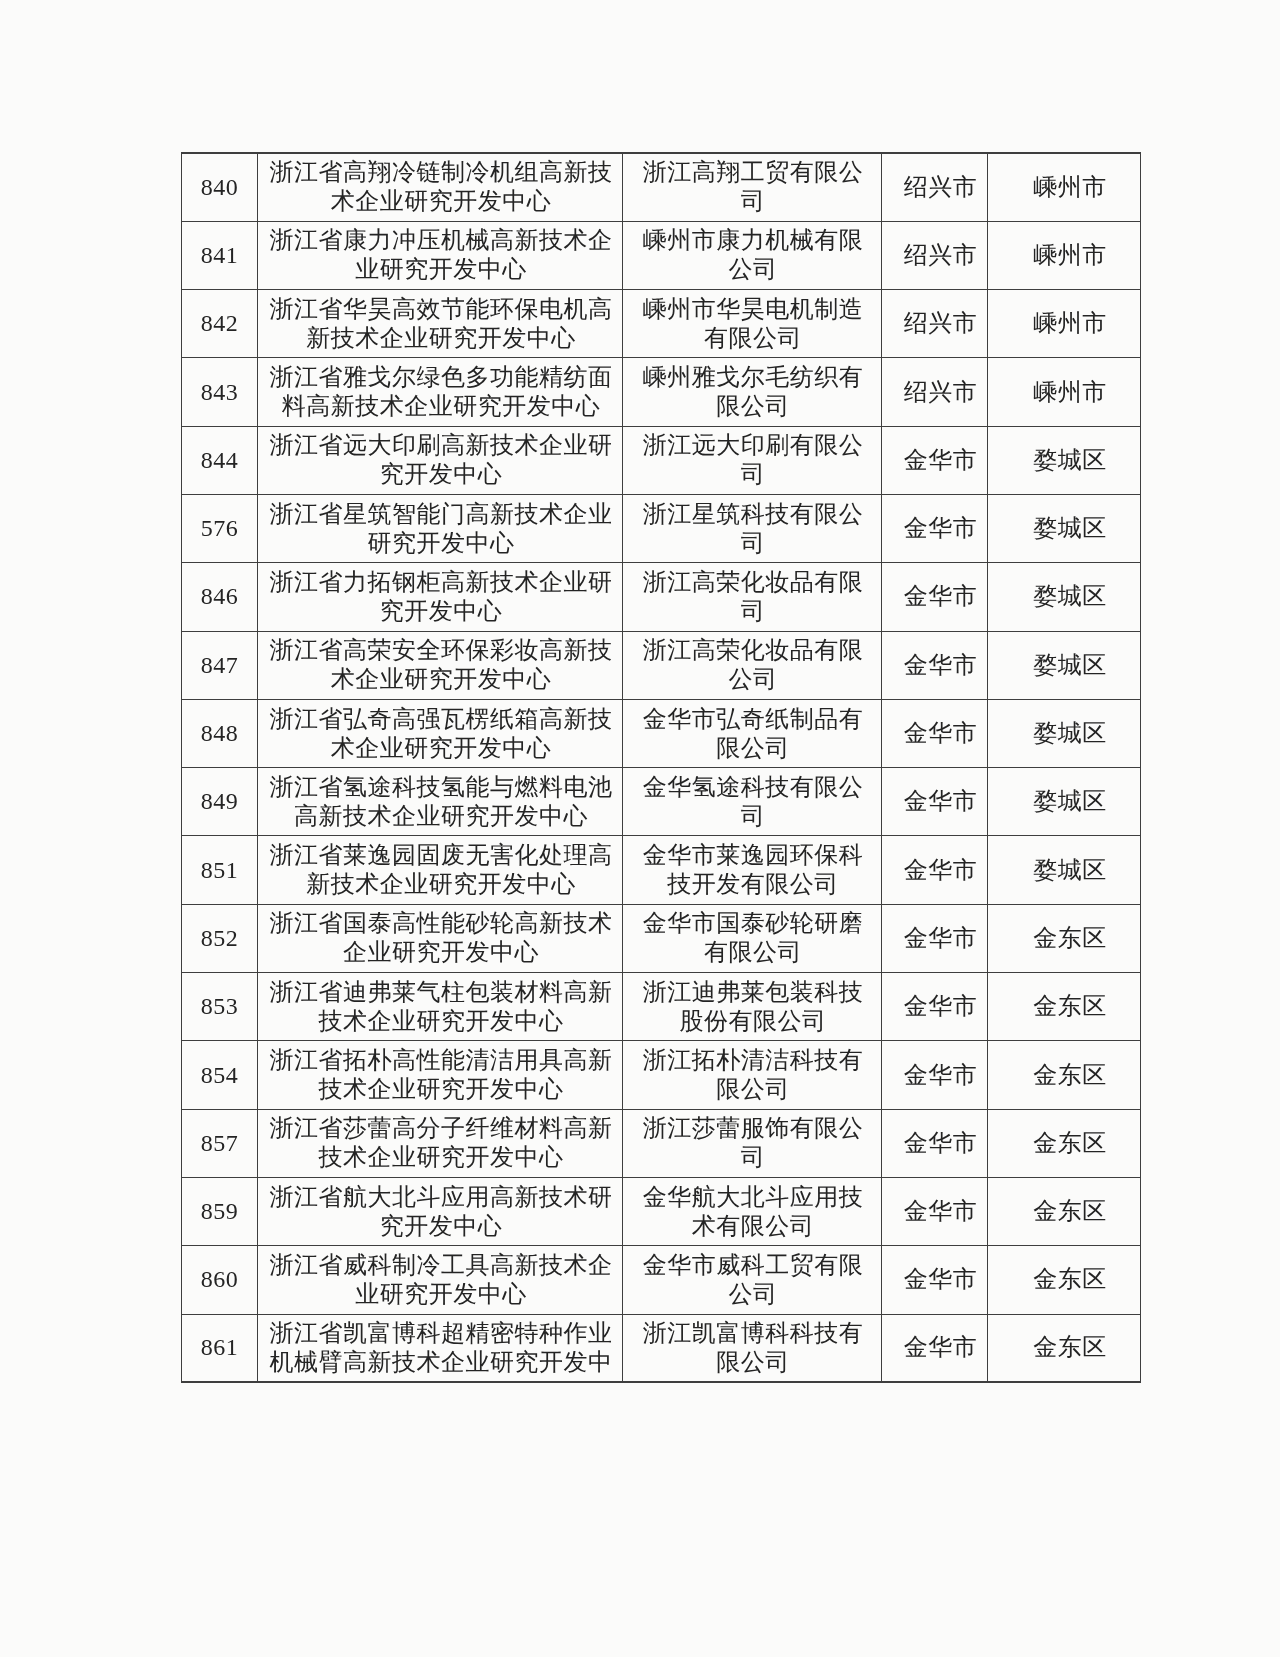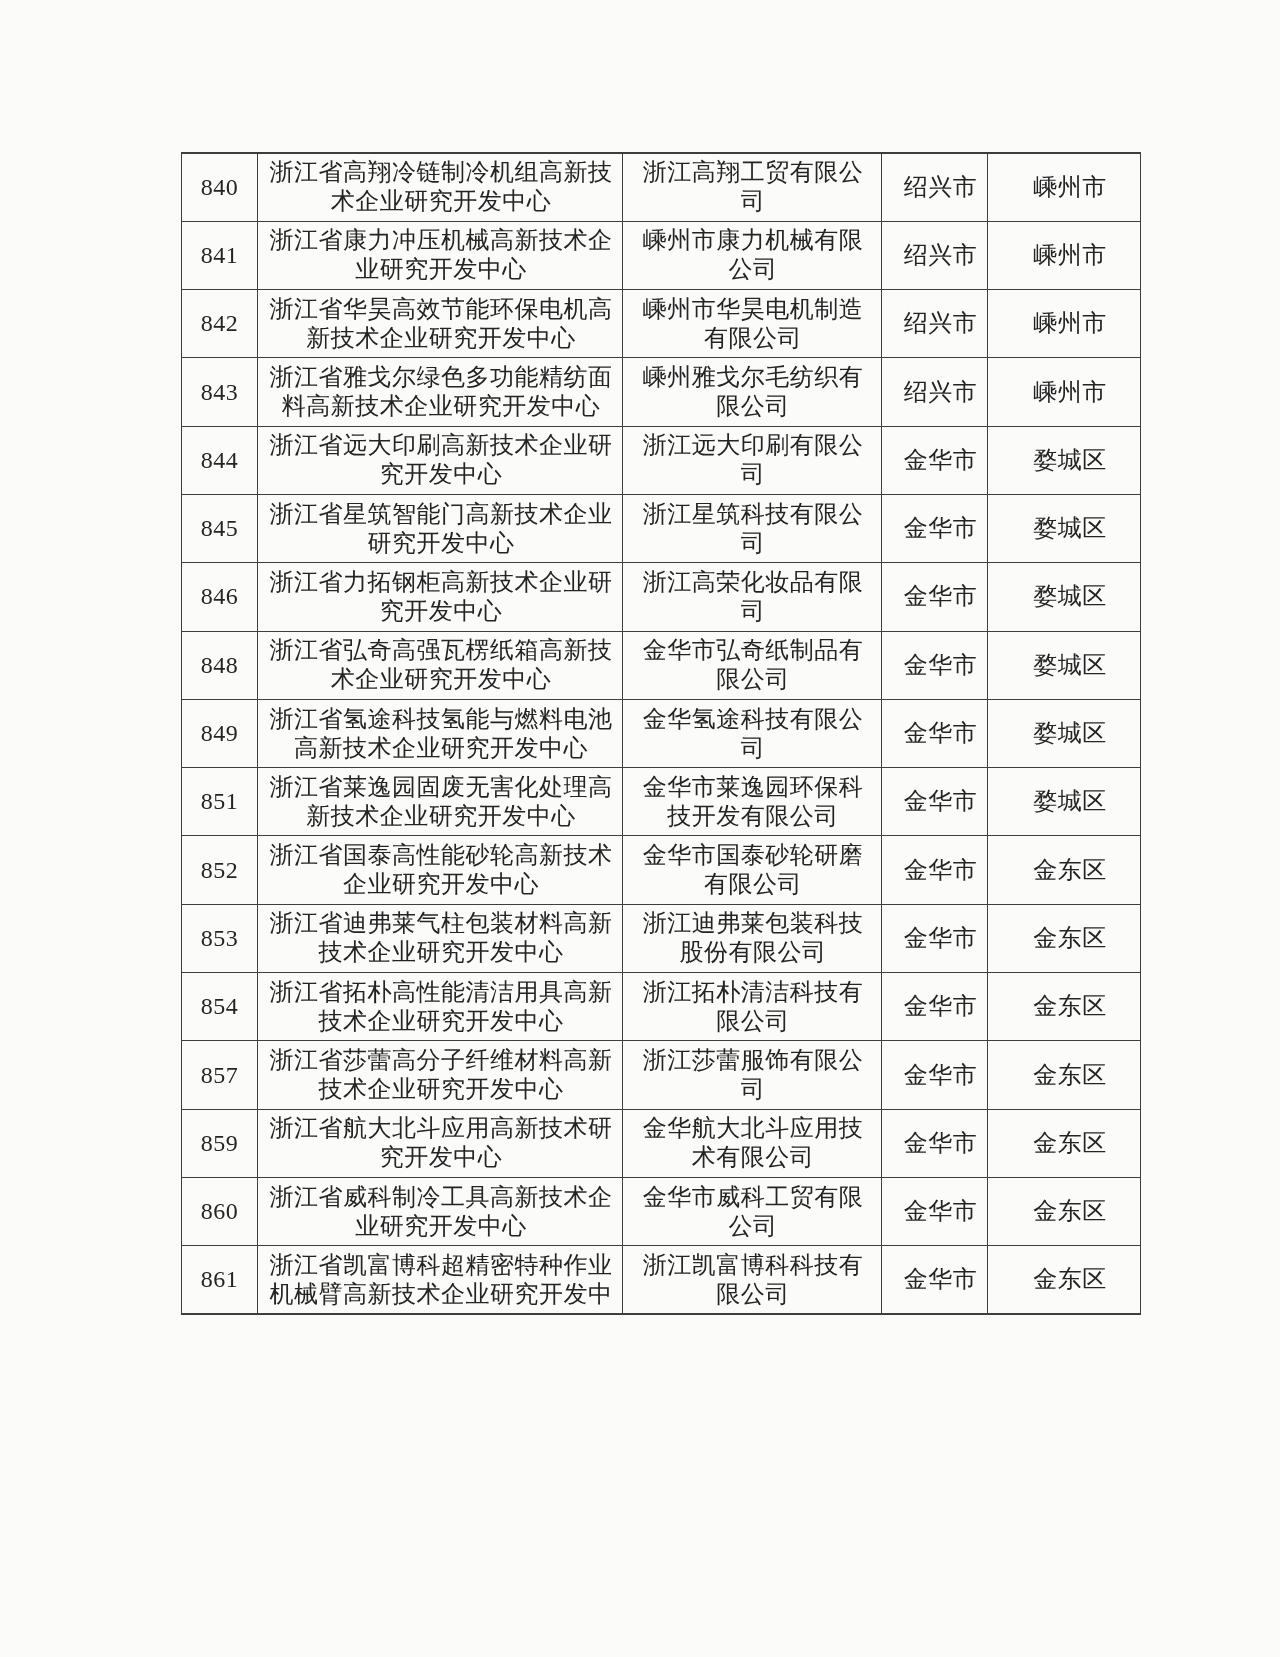--- a/index.html
+++ b/index.html
@@ -109,34 +109,43 @@
         <tr>
     <td class="c-no">844</td>
     <td class="c-name">浙江省远大印刷高新技术企业研
 究开发中心</td>
     <td class="c-company">浙江远大印刷有限公
 司</td>
     <td class="c-city">金华市</td>
     <td class="c-district">婺城区</td>
   </tr>
         <tr>
-    <td class="c-no">845</td>
+    <td class="c-no">576</td>
     <td class="c-name">浙江省星筑智能门高新技术企业
 研究开发中心</td>
     <td class="c-company">浙江星筑科技有限公
 司</td>
     <td class="c-city">金华市</td>
     <td class="c-district">婺城区</td>
   </tr>
         <tr>
     <td class="c-no">846</td>
     <td class="c-name">浙江省力拓钢柜高新技术企业研
 究开发中心</td>
     <td class="c-company">浙江高荣化妆品有限
 司</td>
+    <td class="c-city">金华市</td>
+    <td class="c-district">婺城区</td>
+  </tr>
+        <tr>
+    <td class="c-no">847</td>
+    <td class="c-name">浙江省高荣安全环保彩妆高新技
+术企业研究开发中心</td>
+    <td class="c-company">浙江高荣化妆品有限
+公司</td>
     <td class="c-city">金华市</td>
     <td class="c-district">婺城区</td>
   </tr>
         <tr>
     <td class="c-no">848</td>
     <td class="c-name">浙江省弘奇高强瓦楞纸箱高新技
 术企业研究开发中心</td>
     <td class="c-company">金华市弘奇纸制品有
 限公司</td>
     <td class="c-city">金华市</td>

